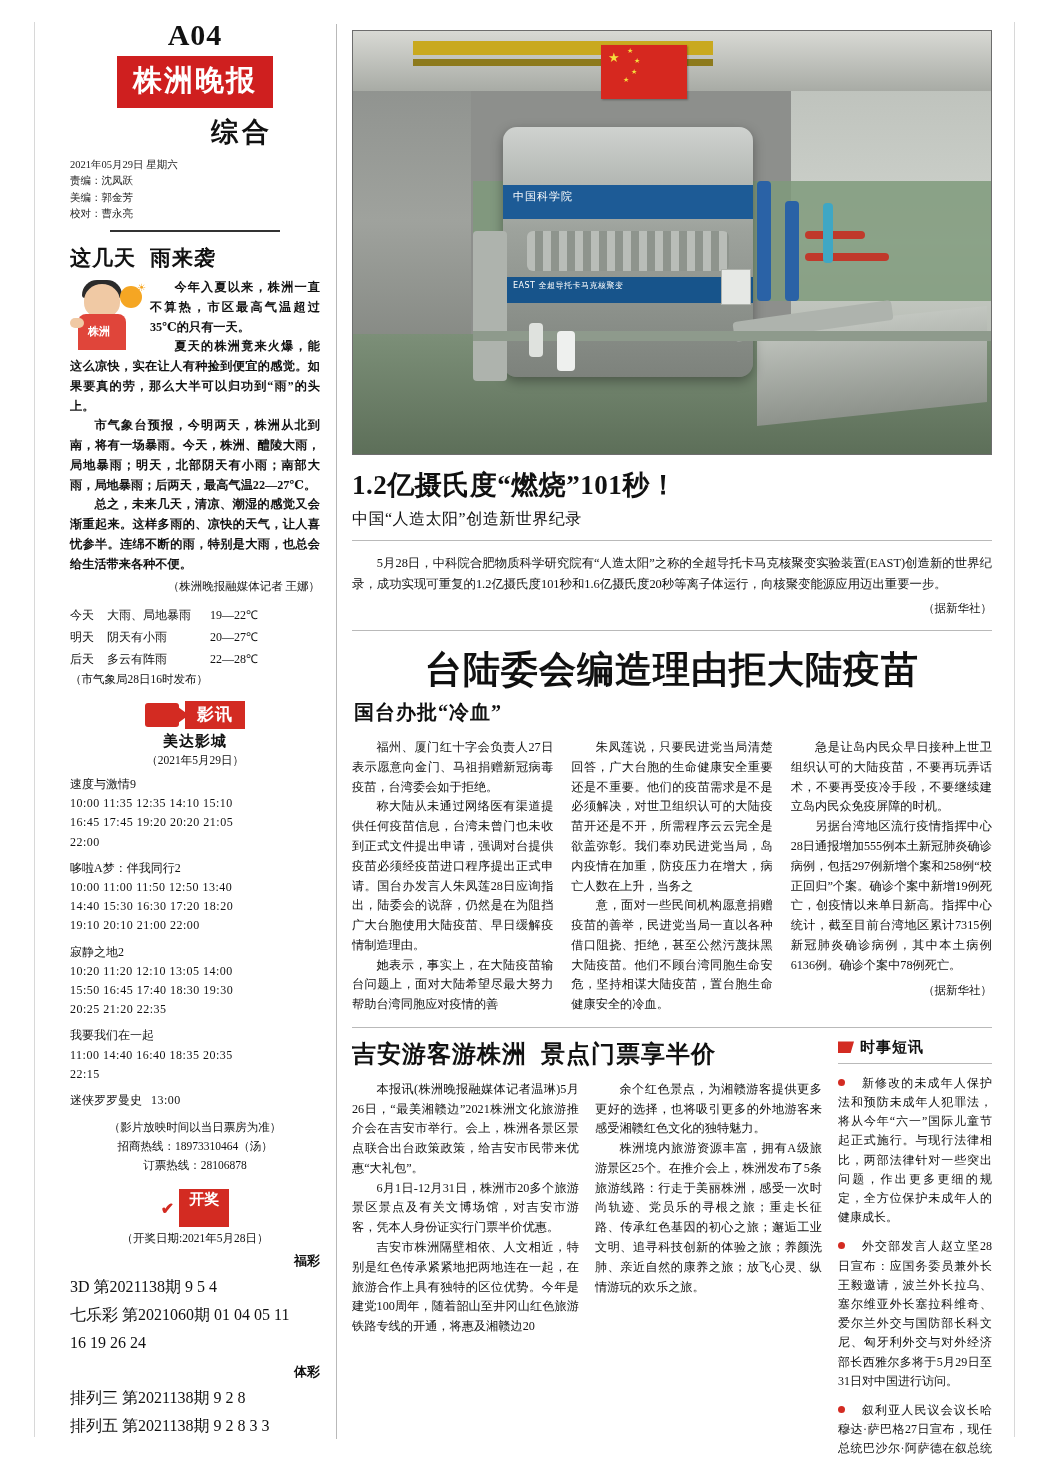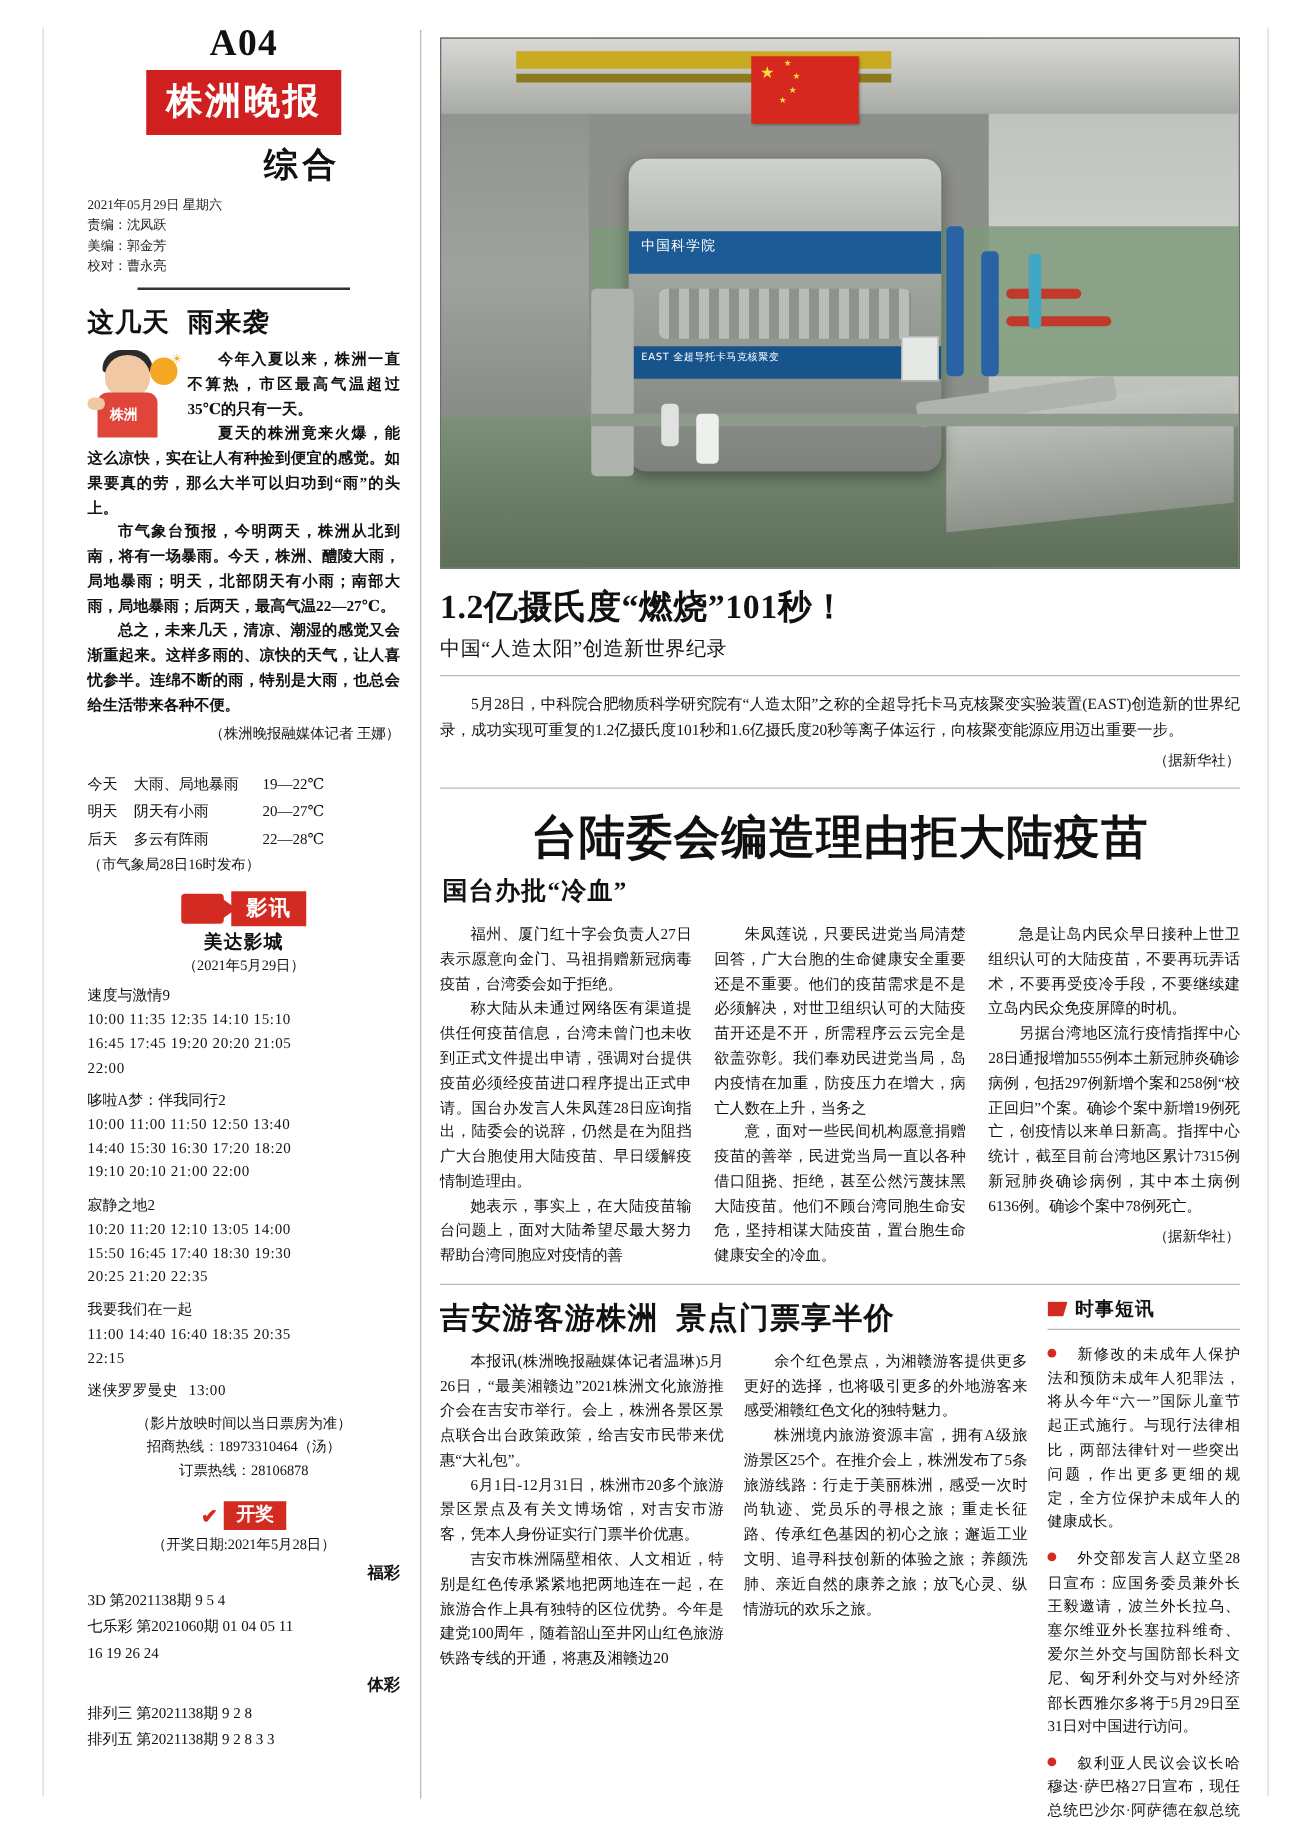--- a/index.html
+++ b/index.html
@@ -36,42 +36,42 @@
   .lead-figure .hair{position:absolute;left:12px;top:0px;width:40px;height:18px;background:#2b2b2b;border-radius:20px 20px 4px 4px;}
   .lead-figure .body{position:absolute;left:8px;top:34px;width:48px;height:36px;background:#e0453a;border-radius:8px 8px 0 0;}
   .lead-figure .arm{position:absolute;left:0px;top:38px;width:14px;height:10px;background:#f0c9a4;border-radius:6px;}
   .lead-figure .sun{position:absolute;right:2px;top:6px;width:22px;height:22px;background:#f5a623;border-radius:50%;}
   .lead-figure .ray{position:absolute;right:-2px;top:2px;font-size:10px;color:#f5a623;}
   .lead-figure .tag{position:absolute;left:18px;top:44px;color:#fff;font-size:11px;font-weight:bold;letter-spacing:0;}
 
   .body-text{font-size:12.2px;line-height:1.62;text-align:justify;text-justify:inter-ideograph;}
   .body-text p{margin:0;text-indent:2em;font-weight:bold;}
   .byline{text-align:right;font-size:11.5px;margin-top:4px;}
-  .fc-table{font-size:12px;line-height:1.85;margin-top:22px;}
+  .fc-table{font-size:12px;line-height:1.85;margin-top:10px;font-family:Liberation Serif, serif;}
   .fc-table .row span:nth-child(1){display:inline-block;width:34px;}
   .fc-table .row span:nth-child(2){display:inline-block;width:100px;}
   .fc-note{font-size:11.5px;margin-top:2px;}
 
   .badge-row{display:flex;align-items:center;justify-content:center;gap:6px;margin:14px 0 2px;}
   .badge-red{background:#d32b22;color:#fff;font-size:17px;font-weight:bold;padding:2px 12px 3px;letter-spacing:1px;}
   .film-icon{width:34px;height:24px;background:#d32b22;position:relative;border-radius:3px;}
   .film-icon:before{content:"";position:absolute;right:-10px;top:4px;border-left:11px solid #d32b22;border-top:8px solid transparent;border-bottom:8px solid transparent;}
   .cinema-name{text-align:center;font-size:15px;font-weight:bold;letter-spacing:1px;margin-top:3px;}
   .cinema-date{text-align:center;font-size:11.5px;margin-top:2px;}
   .movie{font-size:12px;line-height:1.6;margin-top:7px;}
   .movie .name{font-weight:normal;}
   .movie .times{letter-spacing:0.5px;}
   .cinema-foot{font-size:11.5px;line-height:1.65;margin-top:8px;text-align:center;}
 
   .lottery-head{display:flex;align-items:center;justify-content:center;gap:5px;margin:14px 0 4px;}
-  .lottery-badge{background:#d32b22;color:#fff;font-size:15px;font-weight:bold;padding:1px 10px 3px;}
+  .lottery-badge{background:#d32b22;color:#fff;font-size:15px;font-weight:bold;padding:1px 10px 18px;}
   .check-ic{color:#d32b22;font-size:16px;font-weight:bold;}
   .lottery-date{text-align:center;font-size:11.5px;margin-bottom:6px;}
   .lottery-group{text-align:right;font-size:13px;font-weight:bold;margin:6px 0 3px;}
-  .lottery-line{font-size:12px;line-height:1.75;}
+  .lottery-line{font-size:16px;line-height:1.75;}
 
   
   .photo{width:640px;height:425px;position:relative;overflow:hidden;background:#8d8f8c;border:1px solid #6d6d6d;box-sizing:border-box;}
   .ph-wallL{position:absolute;left:0;top:0;width:118px;height:100%;background:linear-gradient(180deg,#8a8d8a,#9fa29d 45%,#6f736d);}
   .ph-wallR{position:absolute;right:0;top:0;width:200px;height:100%;background:linear-gradient(180deg,#b9bdb7,#cfd3cd 50%,#9aa096);}
   .ph-ceiling{position:absolute;left:0;top:0;width:100%;height:60px;background:linear-gradient(180deg,#d8d9d4,#a8aba5);}
   .ph-beam{position:absolute;left:60px;top:10px;width:300px;height:14px;background:#c9a91f;}
   .ph-beam2{position:absolute;left:60px;top:28px;width:300px;height:7px;background:#8d7a1c;}
   .ph-flag{position:absolute;left:248px;top:14px;width:86px;height:54px;background:#d6281f;box-shadow:1px 1px 2px rgba(0,0,0,.3);}
   .ph-flag .star{position:absolute;color:#f5dd3c;font-size:13px;left:7px;top:5px;}

